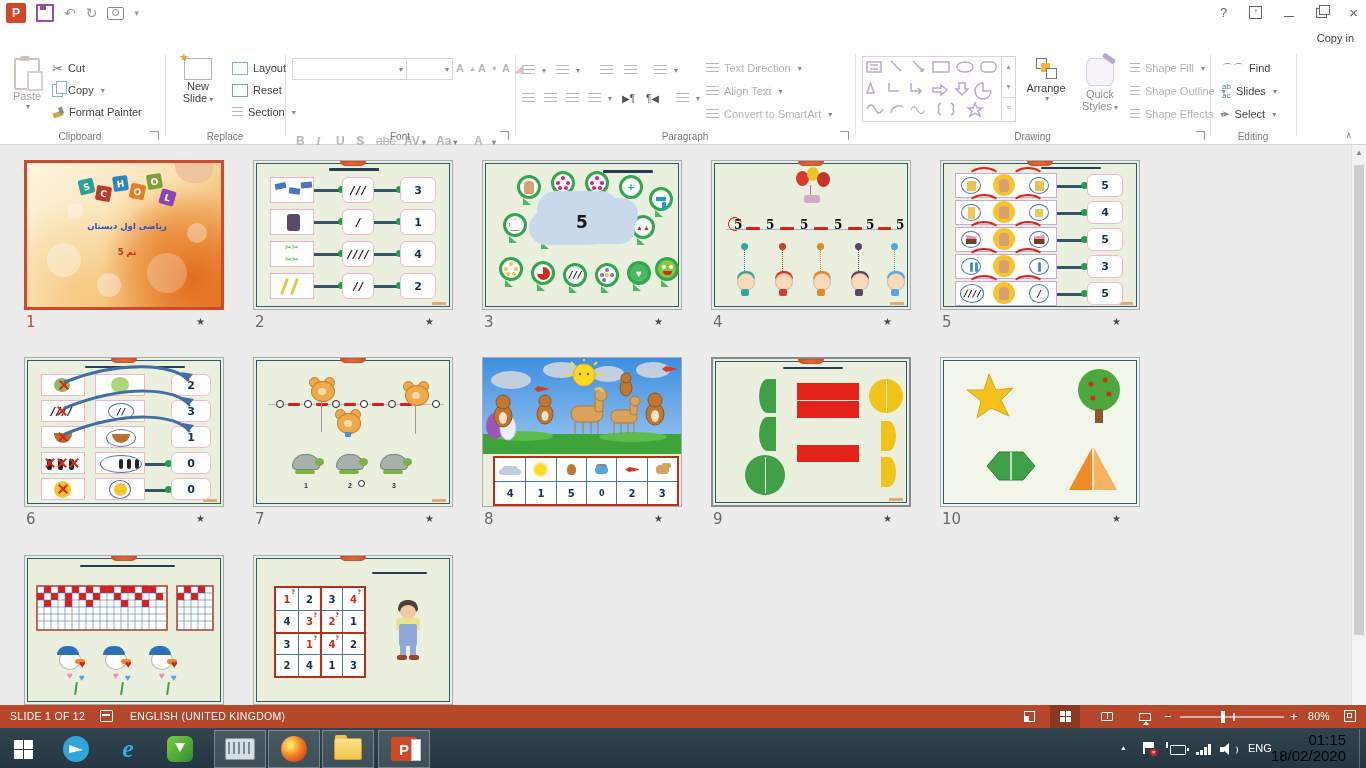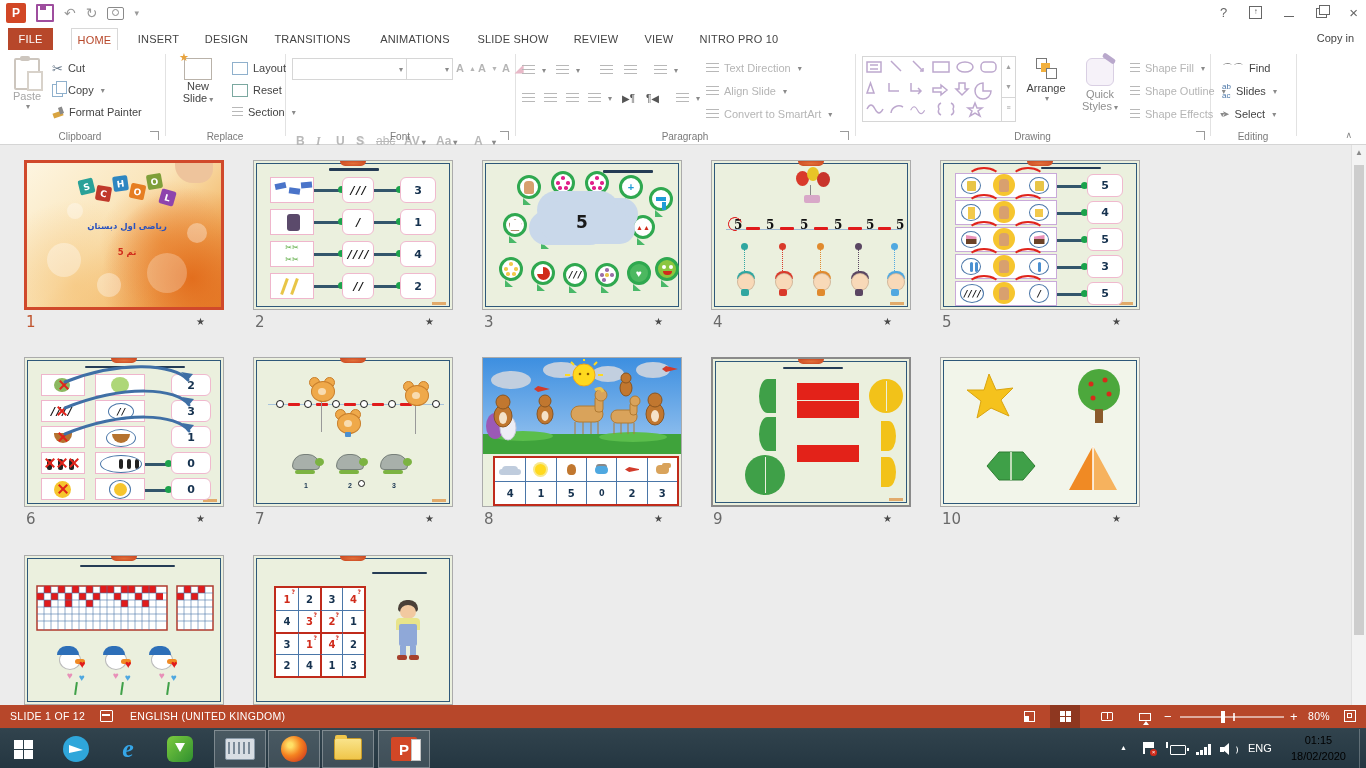--- a/index.html
+++ b/index.html
@@ -198,21 +198,21 @@
 .batt:after{content:"";position:absolute;right:-3.5px;top:1.5px;width:2px;height:3px;background:#fff}
 .batt:before{content:"";position:absolute;left:-5px;top:-4px;width:1.5px;height:6px;background:#fff}
 .spk{position:relative;width:14px;height:12px}
 .spk .sq{position:absolute;left:0;top:3.5px;width:4px;height:5px;background:#fff}
 .spk .tri{position:absolute;left:2px;top:0;border-top:6px solid transparent;border-bottom:6px solid transparent;border-right:7px solid #fff}
 .spk .w{position:absolute;left:10px;top:2px;width:6px;height:8px;border:1.5px solid transparent;border-right-color:#fff;border-radius:50%}
 .flagico{position:relative;width:13px;height:13px}
 .flagico .pole{position:absolute;left:1px;top:0;width:1.5px;height:12px;background:#fff}
 .flagico .fl{position:absolute;left:2.5px;top:0;width:9px;height:6px;background:#fff}
 .flagico .err{position:absolute;right:-2px;bottom:-1px;width:7px;height:7px;border-radius:50%;background:#D02B1B;color:#fff;font-size:6px;line-height:7px;text-align:center}
-.clock{position:absolute;right:20px;top:3px;text-align:center;font-size:11px;line-height:16px}
+.clock{position:absolute;right:20px;top:3px;text-align:right;font-size:15px;line-height:16px}
 </style>
 </head>
 <body>
 
 <div id="app">
 
   <div id="titlebar">
     <div id="qat">
       <div class="ppticon">P</div>
       <div class="saveicon"></div>
@@ -223,32 +223,20 @@
     </div>
     <div id="wincontrols">
       <span>?</span>
       <span class="ribdispico">↑</span>
       <span class="minbar"></span>
       <span class="restico"></span>
       <span style="font-size:15px">×</span>
     </div>
   </div>
 
-  <div id="tabrow">
-    <div class="tab tab-file" style="left:8px;width:45px">FILE</div>
-    <div class="tab tab-active" style="left:71px;width:45px">HOME</div>
-    <div class="tab" style="left:135px;width:47px">INSERT</div>
-    <div class="tab" style="left:203px;width:47px">DESIGN</div>
-    <div class="tab" style="left:270px;width:85px">TRANSITIONS</div>
-    <div class="tab" style="left:374px;width:82px">ANIMATIONS</div>
-    <div class="tab" style="left:473px;width:80px">SLIDE SHOW</div>
-    <div class="tab" style="left:570px;width:52px">REVIEW</div>
-    <div class="tab" style="left:637px;width:44px">VIEW</div>
-    <div class="tab" style="left:698px;width:82px">NITRO PRO 10</div>
-  </div>
   <div id="signin">Copy in</div>
 
   <div id="ribbon">
     <div class="vsep" style="left:165px"></div>
       <div class="vsep" style="left:285px"></div>
     <div class="vsep" style="left:515px"></div>
       <div class="vsep" style="left:855px"></div>
     <div class="vsep" style="left:1210px"></div>
       <div class="vsep" style="left:1296px"></div>
 
@@ -361,21 +349,21 @@
         <span class="lines"></span>
         <span class="dd">▾</span>
       </div>
     <div class="sbtn gray" style="left:706px;top:8px">
         <span class="lines"></span>
         <span>Text Direction</span>
         <span class="dd">▾</span>
       </div>
     <div class="sbtn gray" style="left:706px;top:31px">
         <span class="lines"></span>
-        <span>Align Slide</span>
+        <span>Align Text</span>
         <span class="dd">▾</span>
       </div>
     <div class="sbtn gray" style="left:706px;top:54px">
         <span class="lines"></span>
         <span>Convert to SmartArt</span>
         <span class="dd">▾</span>
       </div>
     <div class="glabel" style="left:515px;width:340px">Paragraph</div>
     <div class="dlg" style="left:840px"></div>
 

